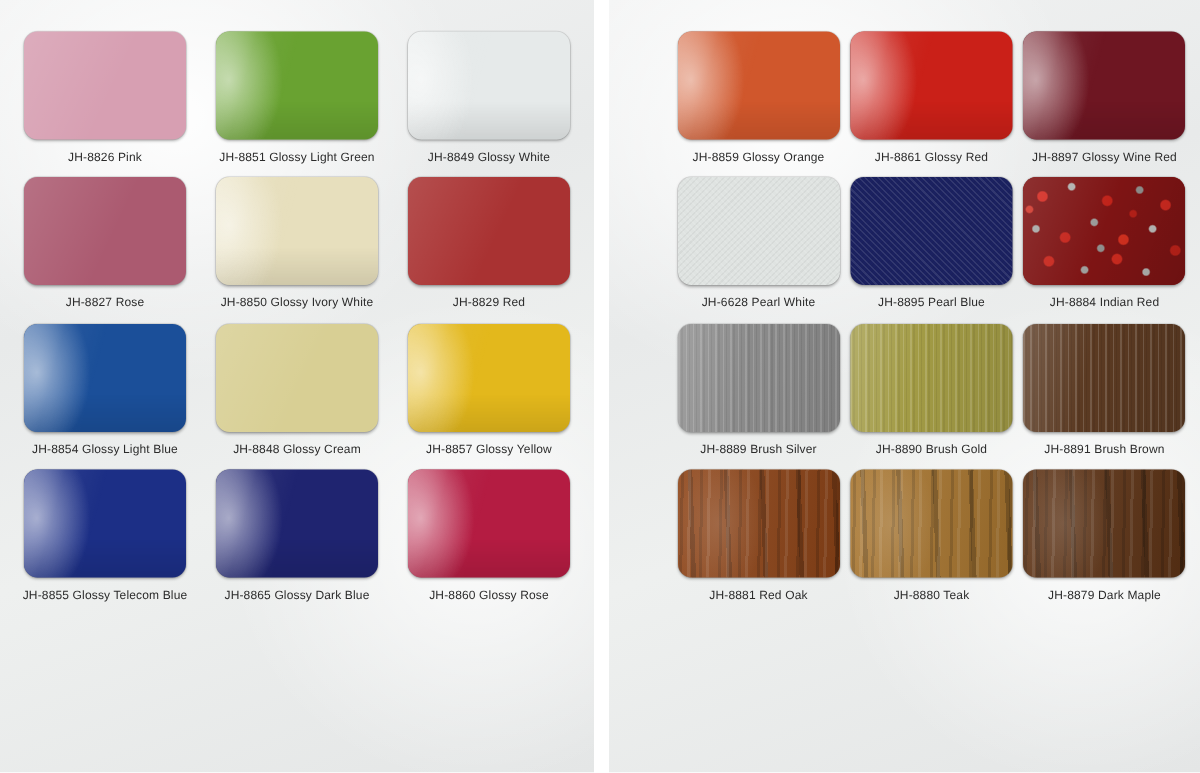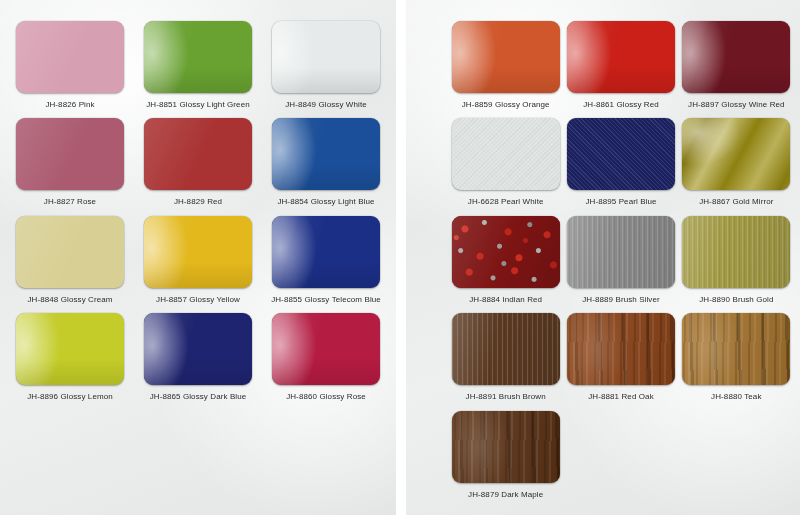--- a/index.html
+++ b/index.html
@@ -206,44 +206,44 @@
         </div>
         <div class="cell">
           <div class="swatch gloss" style="background-color: rgb(230, 234, 234);"></div>
           <div class="label">JH-8849 Glossy White</div>
         </div>
         <div class="cell">
           <div class="swatch matte" style="background-color: rgb(171, 90, 112);"></div>
           <div class="label">JH-8827 Rose</div>
         </div>
         <div class="cell">
+          <div class="swatch gloss" style="background-color: rgb(231, 223, 189);"></div>
+          <div class="label">JH-8850  Glossy Ivory White</div>
+        </div>
+        <div class="cell">
           <div class="swatch matte" style="background-color: rgb(169, 50, 50);"></div>
           <div class="label">JH-8829 Red</div>
         </div>
         <div class="cell">
           <div class="swatch gloss" style="background-color: rgb(27, 79, 153);"></div>
           <div class="label">JH-8854 Glossy Light Blue</div>
         </div>
         <div class="cell">
           <div class="swatch matte" style="background-color: rgb(216, 207, 148);"></div>
           <div class="label">JH-8848 Glossy Cream</div>
         </div>
         <div class="cell">
           <div class="swatch gloss" style="background-color: rgb(227, 184, 28);"></div>
           <div class="label">JH-8857 Glossy Yellow</div>
         </div>
         <div class="cell">
           <div class="swatch gloss" style="background-color: rgb(28, 47, 134);"></div>
           <div class="label">JH-8855 Glossy Telecom Blue</div>
         </div>
         <div class="cell">
-          <div class="swatch gloss" style="background-color: rgb(195, 204, 40);"></div>
-          <div class="label">JH-8896 Glossy Lemon</div>
-        </div>
-        <div class="cell">
           <div class="swatch gloss" style="background-color: rgb(31, 36, 112);"></div>
           <div class="label">JH-8865 Glossy Dark Blue</div>
         </div>
         <div class="cell">
           <div class="swatch gloss" style="background-color: rgb(180, 28, 66);"></div>
           <div class="label">JH-8860 Glossy Rose</div>
         </div>
       </div>
   </div>
 
@@ -265,24 +265,20 @@
         </div>
         <div class="cell">
           <div class="swatch pearl" style="background-color: rgb(223, 227, 225);"></div>
           <div class="label">JH-6628 Pearl White</div>
         </div>
         <div class="cell">
           <div class="swatch pearl" style="background-color: rgb(27, 33, 96);"></div>
           <div class="label">JH-8895 Pearl Blue</div>
         </div>
         <div class="cell">
-          <div class="swatch mirror" style="background-color: rgb(157, 143, 18);"></div>
-          <div class="label">JH-8867 Gold Mirror</div>
-        </div>
-        <div class="cell">
           <div class="swatch speckle" style="background-color: rgb(140, 26, 22);"></div>
           <div class="label">JH-8884  Indian Red</div>
         </div>
         <div class="cell">
           <div class="swatch brush" style="background-color: rgb(139, 139, 139);"></div>
           <div class="label">JH-8889 Brush Silver</div>
         </div>
         <div class="cell">
           <div class="swatch brush" style="background-color: rgb(162, 155, 69);"></div>
           <div class="label">JH-8890 Brush Gold</div>

